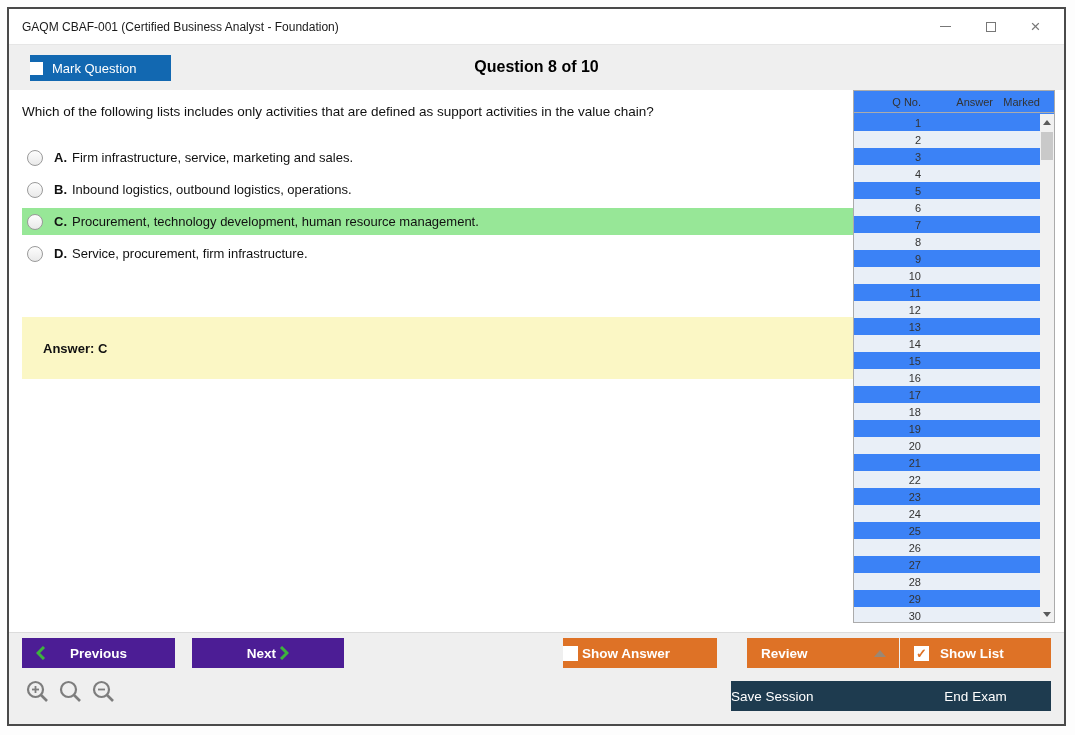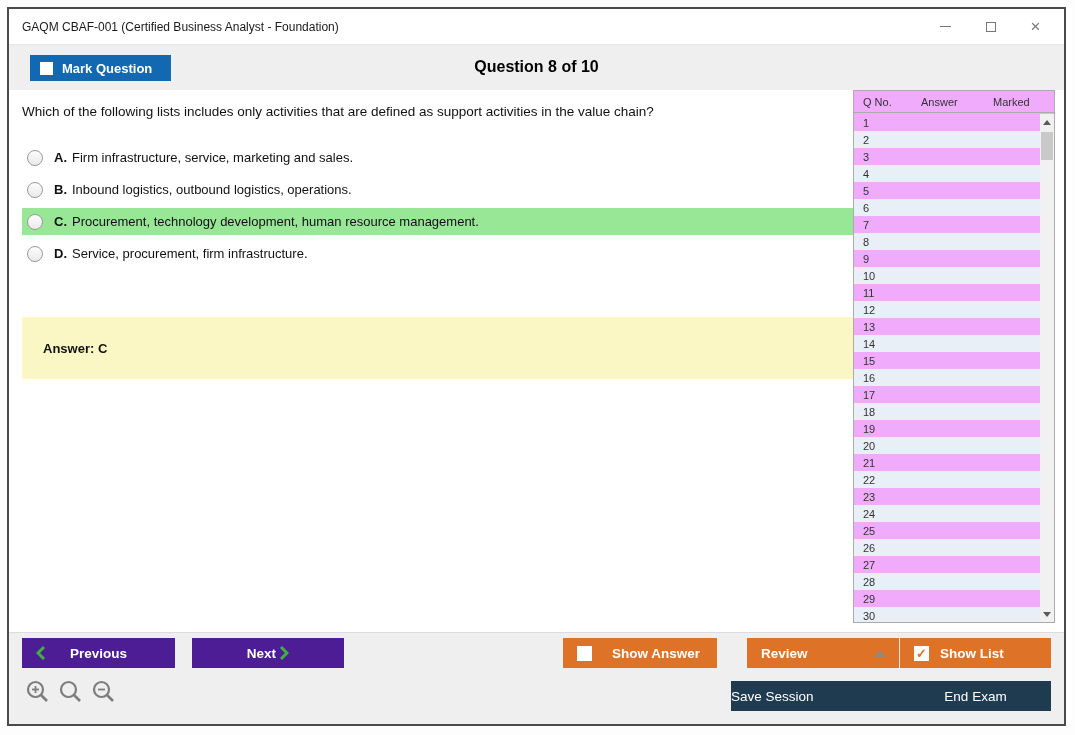--- a/index.html
+++ b/index.html
@@ -15,22 +15,22 @@
   .win-controls { position:absolute; right:6px; top:0; height:100%; display:flex; }
   .win-btn { width:45px; height:100%; display:flex; align-items:center; justify-content:center;
              color:#777; cursor:pointer; }
   .min-glyph { width:11px; height:0; border-top:1px solid #777; display:inline-block; }
   .max-glyph { width:10px; height:10px; border:1px solid #777; display:inline-block; }
   .close-glyph { font-size:17px; line-height:1; color:#777; }
 
   
   .headerstrip { height:46px; background:#efefef; position:relative; border-top:1px solid #e6e6e6; }
   .mark-q { position:absolute; left:21px; top:10px; width:141px; height:26px;
-            background:#1268b1; border:none; color:#fff; font-size:13px; font-weight:bold;
-            display:flex; align-items:center; padding-left:10px; gap:9px; cursor:pointer;
+            background:#1268b1; border:none; color:#fff; font-size:13px; font-weight:normal;
+            display:flex; align-items:center; gap:9px; cursor:pointer;
             font-family:"Liberation Sans", sans-serif; }
   .cbx { width:13px; height:13px; background:#fff; display:inline-block; flex:none; }
   .qcounter { position:absolute; left:0; top:13px; width:100%; text-align:center;
               font-size:16px; font-weight:bold; color:#000; }
 
   
   .content { height:542px; background:#fff; position:relative; display:flex; }
   .main { flex:1; padding:14px 0 0 13px; }
   .qtext { font-size:13.5px; color:#111; }
   .options { margin-top:25px; width:831px; }
@@ -41,21 +41,21 @@
            background:linear-gradient(#fdfdfd,#e9e9e9); display:inline-block; flex:none;
            margin-right:11px; }
   .letter { font-weight:bold; font-size:13px; color:#111; margin-right:5px; }
   .otext { font-size:13px; color:#111; }
   .answerbox { margin-top:50px; width:831px; height:62px; background:#fbf7c5;
                display:flex; align-items:center; padding-left:21px;
                font-size:13px; font-weight:bold; color:#111; }
 
   
   .sidebar { width:202px; flex:none; margin-right:12px; height:533px; position:relative;
-             border:1px solid #ababab; background:#f0abfc; }
+             border:1px solid #ababab; background:#3b82f6;text-align:right; }
   .table-head { height:22px; display:grid; grid-template-columns:58px 72px 1fr;
                 align-items:center; padding-left:9px; padding-right:14px;
                 font-size:11px; color:#333; border-bottom:1px solid #ababab; }
   .table-body { position:absolute; left:0; top:23px; right:14px; bottom:0; overflow:hidden; }
   .qrow { height:17px; display:grid; grid-template-columns:58px 72px 1fr; align-items:center;
           padding-left:9px; font-size:11px; color:#333; cursor:pointer; }
   .qrow:nth-child(even) { background:#e9eff7; }
   .vscroll { position:absolute; top:23px; right:0; bottom:0; width:14px; background:#f1f1f1; }
   .scroll-up,.scroll-down { position:absolute; left:0; width:14px; height:16px;
                             display:flex; align-items:center; justify-content:center; cursor:pointer; }
@@ -71,21 +71,21 @@
   .bottombar { height:92px; background:#efefef; position:relative; border-top:1px solid #dcdcdc; }
   .bbtn { position:absolute; height:30px; border:none; color:#fff; font-size:13.5px;
           font-weight:bold; display:flex; align-items:center; cursor:pointer;
           font-family:"Liberation Sans", sans-serif; }
   .blue { background:#4c1d95; }
   .orange { background:#de7226; }
   .navy { background:#1e3b4f; font-weight:normal; font-size:13.5px; }
   .btn-previous { left:13px; top:5px; width:153px; justify-content:center; }
   .btn-previous svg { position:absolute; left:14px; }
   .btn-next { left:183px; top:5px; width:152px; justify-content:center; gap:3px; }
-  .btn-show-answer { left:554px; top:5px; width:154px; padding-left:14px; gap:20px; }
+  .btn-show-answer { left:554px; top:5px; width:154px; gap:4px; }
   .btn-review { left:722px; top:5px; width:152px; padding-left:14px;margin-left:16px; }
   .btn-show-list { left:891px; top:5px; width:151px; padding-left:14px; gap:11px; }
   .btn-save { left:722px; top:48px; width:172px; justify-content:flex-start; }
   .btn-end { left:891px; top:48px; width:151px; justify-content:center; }
   .cbx2 { width:15px; height:15px; background:#fff; flex:none; display:flex;
           align-items:center; justify-content:center; }
   .check { color:#de7226; font-size:13px; font-weight:bold; line-height:1; }
   .rev-tri { position:absolute; right:13px; width:0; height:0;
              border-left:6px solid transparent; border-right:6px solid transparent;
              border-bottom:7px solid #9a8774; }

